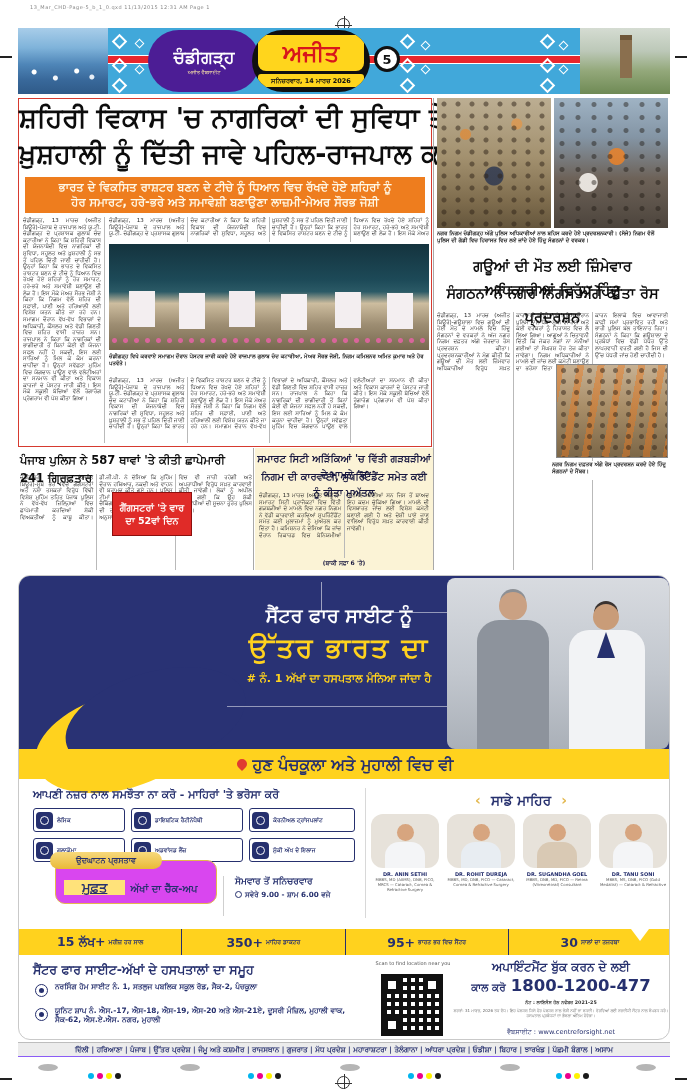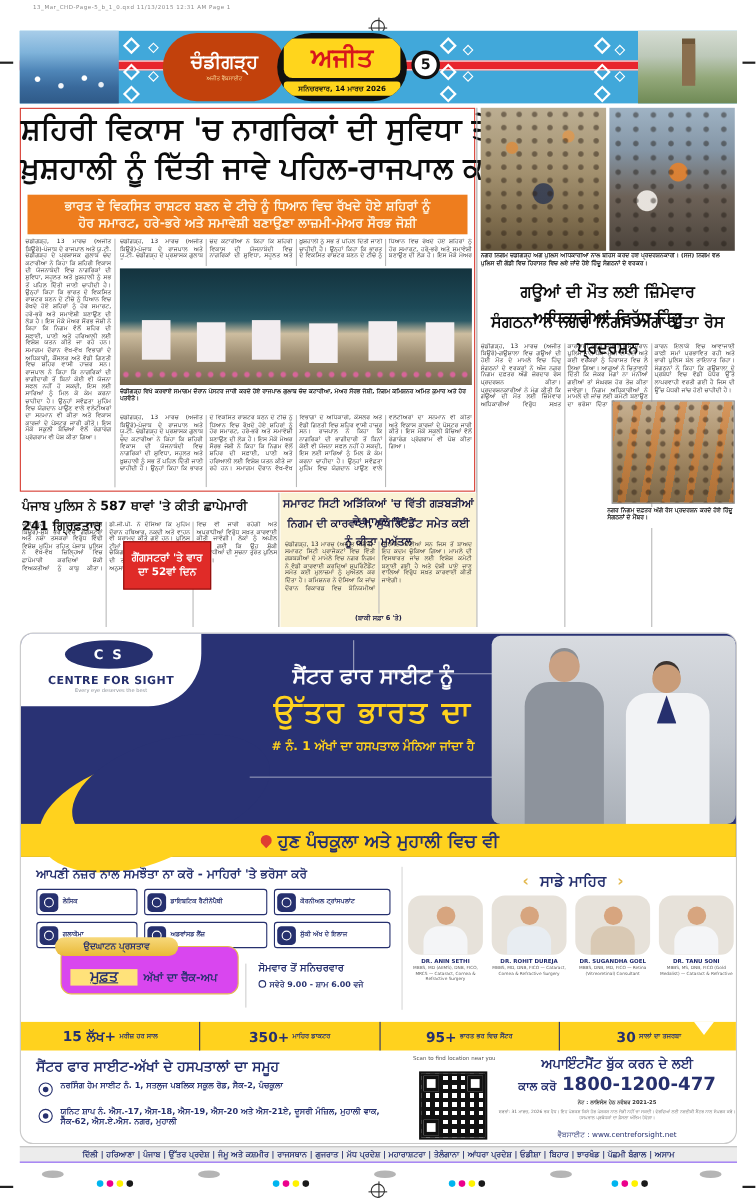--- a/index.html
+++ b/index.html
@@ -122,21 +122,21 @@
   <div class="abs dia" style="left:402px;top:80px"></div>
   <div class="abs dia" style="left:542px;top:36px"></div>
   <div class="abs dia s" style="left:560px;top:42px"></div>
   <div class="abs dia" style="left:542px;top:60px"></div>
   <div class="abs dia s" style="left:560px;top:66px"></div>
   <div class="abs dia" style="left:542px;top:80px"></div>
 
   <div class="abs ph ph-water" style="left:18px;top:28px;width:90px;height:66px"></div>
   <div class="abs ph ph-tower" style="left:580px;top:28px;width:90px;height:66px"></div>
 
-  <div class="abs" style="left:148px;top:30px;width:112px;height:62px;background:#c2410c;border-radius:31px;z-index:3;
+  <div class="abs" style="left:148px;top:30px;width:112px;height:62px;background:#4c1d95;border-radius:31px;z-index:3;
        display:flex;flex-direction:column;align-items:center;justify-content:center">
     <div style="font-size:17px;font-weight:800;color:#fff;line-height:20px">ਚੰਡੀਗੜ੍ਹ</div>
     <div style="font-size:5px;color:#ffe9a8;margin-top:2px">ਅਜੀਤ ਵੈੱਬਸਾਈਟ</div>
   </div>
   <div class="abs" style="left:252px;top:30px;width:118px;height:62px;background:#101010;border-radius:31px;z-index:3;overflow:hidden">
     <div style="position:absolute;left:6px;top:5px;width:106px;height:36px;background:#ffd51c;border-radius:8px;
          display:flex;align-items:center;justify-content:center;font-size:23px;font-weight:900;color:#d8161c">ਅਜੀਤ</div>
     <div style="position:absolute;left:6px;top:44px;width:106px;height:13px;background:#ffd51c;border-radius:3px;
          display:flex;align-items:center;justify-content:center;font-size:6.5px;font-weight:700;color:#101010">ਸਨਿਚਰਵਾਰ, 14 ਮਾਰਚ 2026</div>
   </div>
@@ -187,25 +187,20 @@
   <div id="ad" class="abs">
     <div class="abs adblue"></div>
 
     <div class="abs" style="left:14px;top:118px;width:175px;height:95px;background:#ffd21e;border-radius:50%;transform:rotate(-16deg)"></div>
     <div class="abs" style="left:44px;top:96px;width:185px;height:95px;background:#293274;border-radius:50%;transform:rotate(-16deg)"></div>
 
     <div class="abs" style="left:302px;top:6px;width:1px;height:28px;background:rgba(255,255,255,.55)"></div>
     <div class="abs" style="left:330px;top:36px;width:112px;height:1px;background:rgba(255,255,255,.5)"></div>
     <div class="abs" style="left:208px;top:130px;width:232px;height:1px;background:rgba(255,255,255,.5)"></div>
 
-    <div class="abs adlogo">
-      <div class="abs eyelogo">C S</div>
-      <div class="abs navy" style="left:0;top:38px;width:164px;text-align:center;font-weight:800;font-size:10px;letter-spacing:.4px">CENTRE FOR SIGHT</div>
-      <div class="abs" style="left:0;top:50px;width:164px;text-align:center;font-size:4.6px;color:#8a8f98">Every eye deserves the best</div>
-    </div>
 
     <div class="abs" style="left:180px;top:28px;width:280px;text-align:center;color:#fff;font-weight:800;font-size:19px">ਸੈਂਟਰ ਫਾਰ ਸਾਈਟ ਨੂੰ</div>
     <div class="abs" style="left:180px;top:56px;width:280px;text-align:center;color:#ffd21e;font-weight:900;font-size:27px;letter-spacing:2px">ਉੱਤਰ ਭਾਰਤ ਦਾ</div>
     <div class="abs" style="left:180px;top:96px;width:280px;text-align:center;color:#ffd21e;font-weight:800;font-size:11px"># ਨੰ. 1 ਅੱਖਾਂ ਦਾ ਹਸਪਤਾਲ ਮੰਨਿਆ ਜਾਂਦਾ ਹੈ</div>
 
     <div class="abs" style="left:428px;top:2px;width:222px;height:171px;border-radius:8px;overflow:hidden;
          background:linear-gradient(180deg,#d8dbe0 0%,#c2c7ce 55%,#aab0b8 100%)">
       <div style="position:absolute;left:52px;top:14px;width:28px;height:28px;border-radius:50%;background:#caa183;box-shadow:0 -4px 0 -1px #8c8f94"></div>
       <div style="position:absolute;left:30px;top:42px;width:72px;height:130px;border-radius:22px 22px 0 0;background:#8d939c"></div>
       <div style="position:absolute;left:146px;top:26px;width:26px;height:26px;border-radius:50%;background:#c99c78;box-shadow:0 -4px 0 -1px #3a3330"></div>

